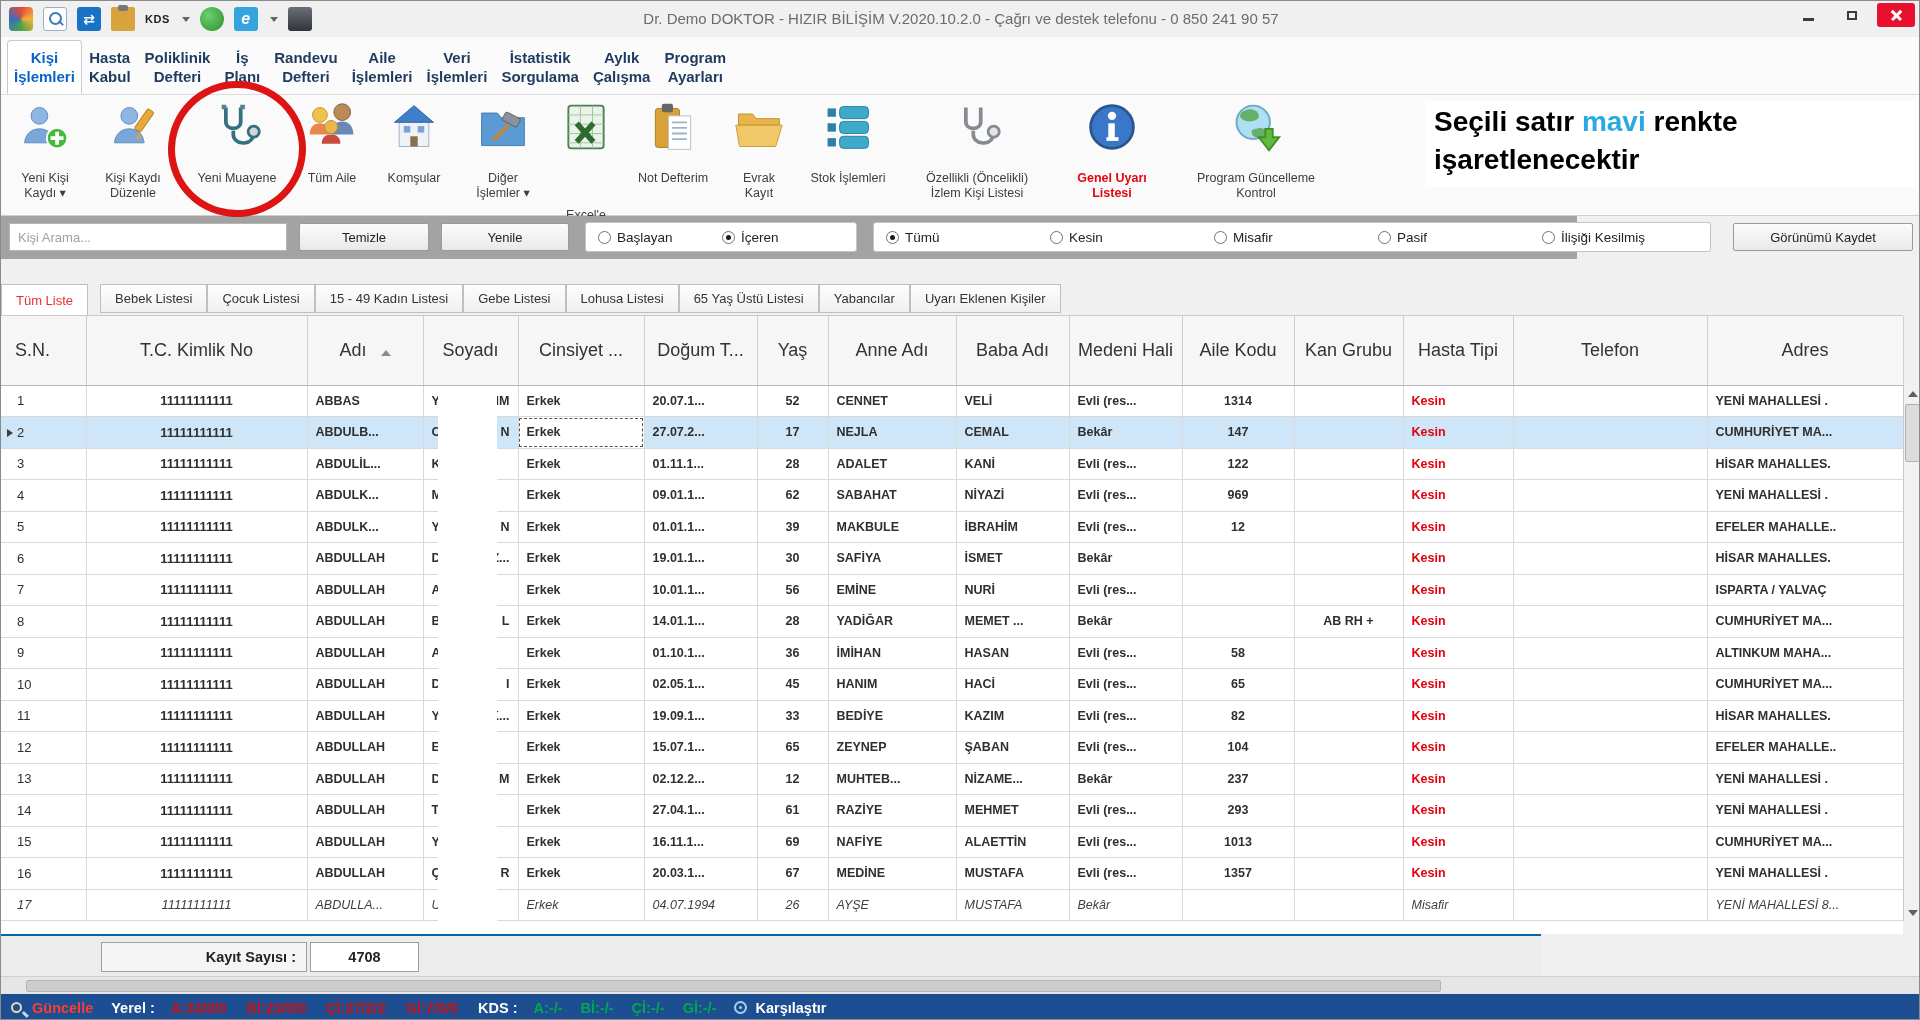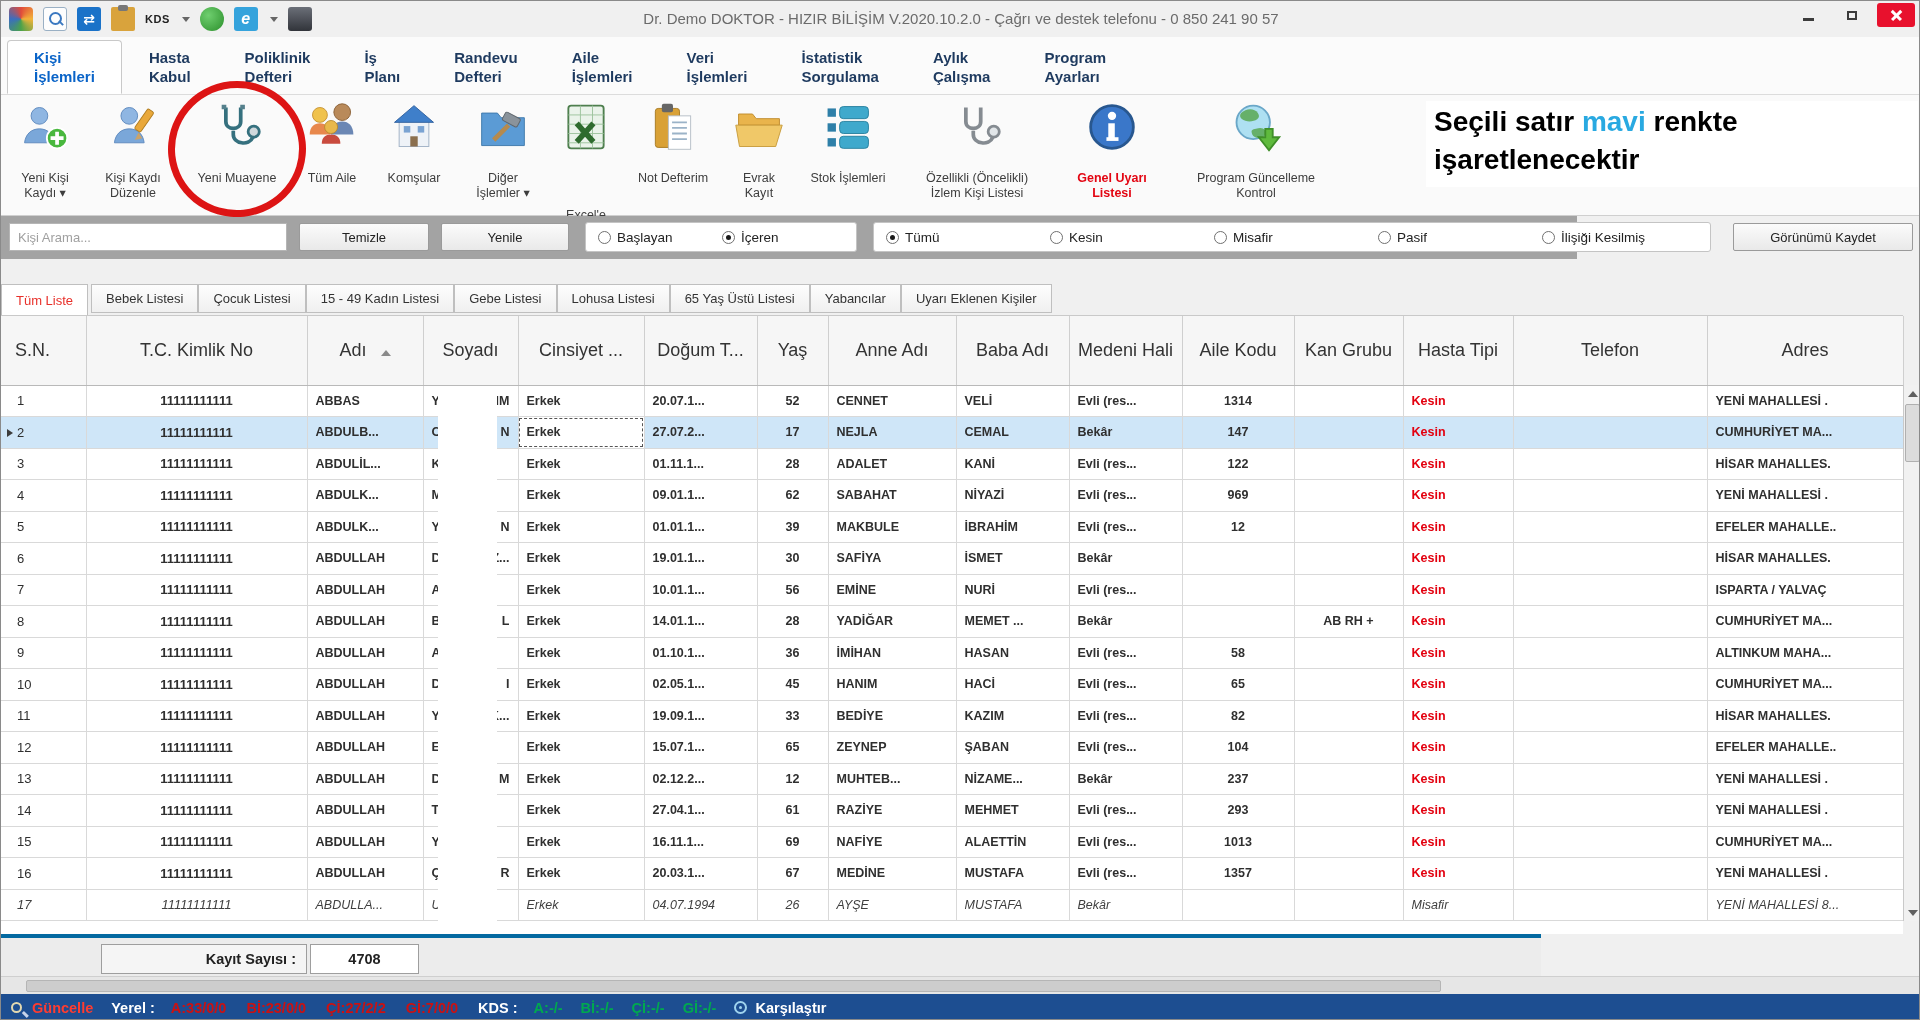--- a/index.html
+++ b/index.html
@@ -31,23 +31,23 @@
   .g-min{width:11px;height:3px;background:#3c3c3c;margin-top:8px;}
   .g-max{width:10px;height:9px;border:2px solid #3c3c3c;position:relative;background:#f0f0f0;}
   .g-max::before{content:"";position:absolute;left:2px;top:-5px;width:9px;height:8px;border:2px solid #3c3c3c;z-index:-1;}
   .wbtn.close{background:#e8112d;}
   .g-x1,.g-x2{position:absolute;left:13px;top:11px;width:13px;height:2.5px;background:#fff;}
   .g-x1{transform:rotate(45deg);} .g-x2{transform:rotate(-45deg);}
 
   
   .ribbontabs{position:absolute;left:0;top:36px;width:1920px;height:58px;background:#fbfbfb;
     border-bottom:1px solid #dcdcdc;display:flex;align-items:flex-end;padding-left:6px;}
-  .rtab{height:54px;display:flex;align-items:center;justify-content:center;
+  .rtab{height:54px;display:flex;align-items:center;justify-content:center;text-align:center;
     white-space:pre-line;font-size:15px;line-height:19px;font-weight:bold;color:#1e3a5f;
-    padding:0 26px;border:1px solid transparent;}
+    padding:0 6px;border:1px solid transparent;}
   .rtab.sel{background:#fff;border-color:#c9c9c9;border-bottom-color:#fff;border-radius:4px 4px 0 0;color:#0a64c8;}
 
   
   .toolbar{position:absolute;left:0;top:94px;width:1920px;height:121px;background:#fafafa;
     border-bottom:1px solid #cfcfcf;display:flex;align-items:flex-start;padding:4px 0 0 4px;}
   .titem{display:flex;flex-direction:column;align-items:center;flex:0 0 auto;}
   .ticon{width:54px;height:56px;display:flex;align-items:center;justify-content:center;}
   .ticon svg{width:52px;height:52px;}
   .tlabel{margin-top:16px;font-size:12.5px;line-height:15px;color:#3d3d3d;text-align:center;white-space:pre-line;}
   .titem.em .tlabel{color:#e30613;font-weight:bold;}
@@ -72,21 +72,21 @@
   .rgroup.g1{left:584px;width:272px;} .rgroup.g2{left:872px;width:838px;}
   .radio{display:flex;align-items:center;gap:6px;font-size:13.5px;color:#222;}
   .g1 .radio{width:124px;} .g2 .radio{width:164px;}
   .rdot{width:13px;height:13px;border:1px solid #707070;border-radius:50%;background:#fff;position:relative;flex:0 0 auto;}
   .radio.sel .rdot::after{content:"";position:absolute;left:3px;top:3px;width:5px;height:5px;border-radius:50%;background:#1a1a1a;}
 
   
   .listtabs{position:absolute;left:0;top:283px;width:1920px;height:31px;display:flex;align-items:flex-start;}
   .ltab{height:29px;background:linear-gradient(#fdfdfd,#f0f0f0);border:1px solid #bfbfbf;
     display:flex;align-items:center;justify-content:center;font-size:13px;color:#333;padding:0 14px;}
-  .ltab.sel{height:31px;background:#fff;color:var(--tab-selected-red,#e8302a);border-bottom:none;margin-right:3px;}
+  .ltab.sel{height:31px;background:#fff;color:var(--tab-selected-red,#e8302a);border-bottom:none;margin-right:12px;}
 
   
   .grid{position:absolute;left:0;top:314px;width:1902px;height:619px;background:#fff;border-top:1px solid #c9c9c9;}
   table{border-collapse:collapse;table-layout:fixed;width:1902px;}
   thead tr{height:69px;}
   th{background:#f6f6f6;border-right:1px solid #cfcfcf;border-bottom:1px solid #b9b9b9;
     font-size:18px;font-weight:normal;color:#333;text-align:center;overflow:hidden;white-space:nowrap;position:relative;margin-left:8px;}
   th.c-sn{text-align:left;padding-left:14px;}
   .sortarrow{display:inline-block;width:0;height:0;border-left:5px solid transparent;border-right:5px solid transparent;
     border-bottom:6px solid #8a8a8a;margin-left:14px;}
@@ -108,21 +108,21 @@
   .redaction{position:absolute;left:437px;top:71px;width:59px;height:534px;background:#fff;z-index:5;}
 
   .vscroll{position:absolute;left:1902px;top:384px;width:18px;height:536px;background:#f1f1f1;border-left:1px solid #c9c9c9;}
   .varrow{position:absolute;left:0;width:17px;height:17px;background:#f1f1f1;display:flex;align-items:center;justify-content:center;}
   .varrow.up{top:0;} .varrow.down{bottom:0;}
   .varrow.up::after{content:"";width:0;height:0;border-left:5px solid transparent;border-right:5px solid transparent;border-bottom:6px solid #606060;}
   .varrow.down::after{content:"";width:0;height:0;border-left:5px solid transparent;border-right:5px solid transparent;border-top:6px solid #606060;}
   .vthumb{position:absolute;left:1px;top:19px;width:15px;height:58px;background:#dcdcdc;border:1px solid #b0b0b0;border-radius:2px;}
 
   
-  .countbar{position:absolute;left:0;top:933px;width:1540px;height:42px;background:#ececec;border-top:4px solid #0369a1;}
+  .countbar{position:absolute;left:0;top:933px;width:1540px;height:42px;background:#ececec;border-top:2px solid #0369a1;}
   .countlabel{position:absolute;left:100px;top:6px;width:206px;height:30px;background:#f5f5f5;border:1px solid #9e9e9e;
     font-size:14.5px;font-weight:bold;color:#222;text-align:right;line-height:28px;padding-right:10px;}
   .countvalue{position:absolute;left:309px;top:6px;width:109px;height:30px;background:#fff;border:1px solid #9e9e9e;
     font-size:14.5px;font-weight:bold;color:#222;text-align:center;line-height:28px;}
   .hscroll{position:absolute;left:0;top:975px;width:1920px;height:18px;background:#e6e6e6;border-top:1px solid #cfcfcf;}
   .hthumb{position:absolute;left:25px;top:3px;width:1415px;height:12px;background:#cdcdcd;border:1px solid #b5b5b5;border-radius:2px;}
 
   
   .statusbar{position:absolute;left:0;top:993px;width:1920px;height:27px;background:var(--statusbar-bg,#1d4e91);
     display:flex;align-items:center;padding-left:10px;font-size:14.5px;font-weight:bold;}

